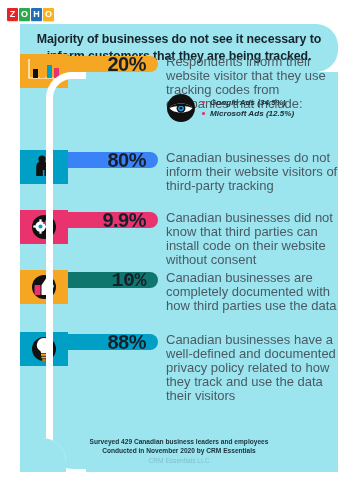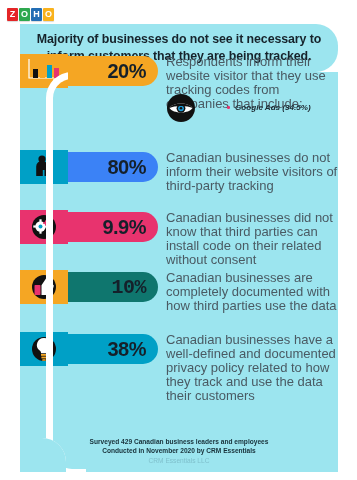--- a/index.html
+++ b/index.html
@@ -133,21 +133,21 @@
   .row {
     position: absolute;
     left: 68px;
     width: 270px;
   }
   .pill {
     position: absolute;
     left: 0;
     top: 0;
     width: 90px;
-    height: 30px;
+    height: 16px;
     border-top-right-radius: 15px;
     border-bottom-right-radius: 15px;
     display: flex;
     align-items: center;
     justify-content: flex-end;
     padding-right: 12px;
     box-sizing: border-box;
   }
   .pill-value {
     font-size: 20px;
@@ -186,21 +186,20 @@
     padding: 0;
   }
   #bullets li {
     font-size: 8.1px;
     line-height: 11.2px;
     font-weight: bold;
     font-style: italic;
     color: #1d2a33;
     position: relative;
     padding-left: 8px;
-    margin-left: 25px;
   }
   #bullets li::before {
     content: "";
     position: absolute;
     left: 0;
     top: 4px;
     width: 2.5px;
     height: 2.5px;
     background: #E8336E;
     border-radius: 50%;
@@ -341,46 +340,47 @@
           <div id="eye-icon-holder"><svg width="30" height="30" viewBox="0 0 30 30">
               <circle cx="15" cy="15" r="14" fill="#111111"></circle>
               <path d="M3.5 15 C7 9 23 9 26.5 15 C23 21 7 21 3.5 15 z" fill="#ffffff"></path>
               <circle cx="15" cy="15.3" r="4.4" fill="#111111"></circle>
               <circle cx="15" cy="15.3" r="2.9" fill="#1B9CD8"></circle>
               <circle cx="15" cy="15.3" r="1.3" fill="#111111"></circle>
               <path d="M3.5 15 C7 9 23 9 26.5 15 C22 12.2 8 12.2 3.5 15 z" fill="#111111"></path>
             </svg></div>
           <ul id="bullets">
             <li>Google Ads (34.5%)</li>
+            <li>Microsoft Ads (12.5%)</li>
           </ul>
         </div>
       </div>
       <div class="row" style="top: 130px;">
         <div class="pill" style="background: #3b82f6;">
           <span class="pill-value">80%</span>
         </div>
         <div class="row-text">Canadian businesses do not inform their website visitors of third-party tracking</div>
       </div>
       <div class="row" style="top: 190px;">
         <div class="pill" style="background: rgb(232, 51, 110);">
           <span class="pill-value">9.9%</span>
         </div>
-        <div class="row-text">Canadian businesses did not know that third parties can install code on their related without consent</div>
+        <div class="row-text">Canadian businesses did not know that third parties can install code on their website without consent</div>
       </div>
       <div class="row" style="top: 250px;">
         <div class="pill" style="background: #0f766e; font-family: Liberation Mono, monospace;">
           <span class="pill-value">10%</span>
         </div>
         <div class="row-text">Canadian businesses are completely documented with how third parties use the data</div>
       </div>
       <div class="row" style="top: 312px;">
         <div class="pill" style="background: rgb(0, 160, 198);">
-          <span class="pill-value">38%</span>
-        </div>
-        <div class="row-text">Canadian businesses have a well-defined and documented privacy policy related to how they track and use the data their customers</div>
+          <span class="pill-value">88%</span>
+        </div>
+        <div class="row-text">Canadian businesses have a well-defined and documented privacy policy related to how they track and use the data their visitors</div>
       </div>
     </div>
 
   <div id="bottom-cut">
     <div id="bottom-cut-fill"></div>
   </div>
 
   <div id="footer">
     <div class="footer-line">Surveyed 429 Canadian business leaders and employees</div>
     <div class="footer-line">Conducted in November 2020 by CRM Essentials</div>

